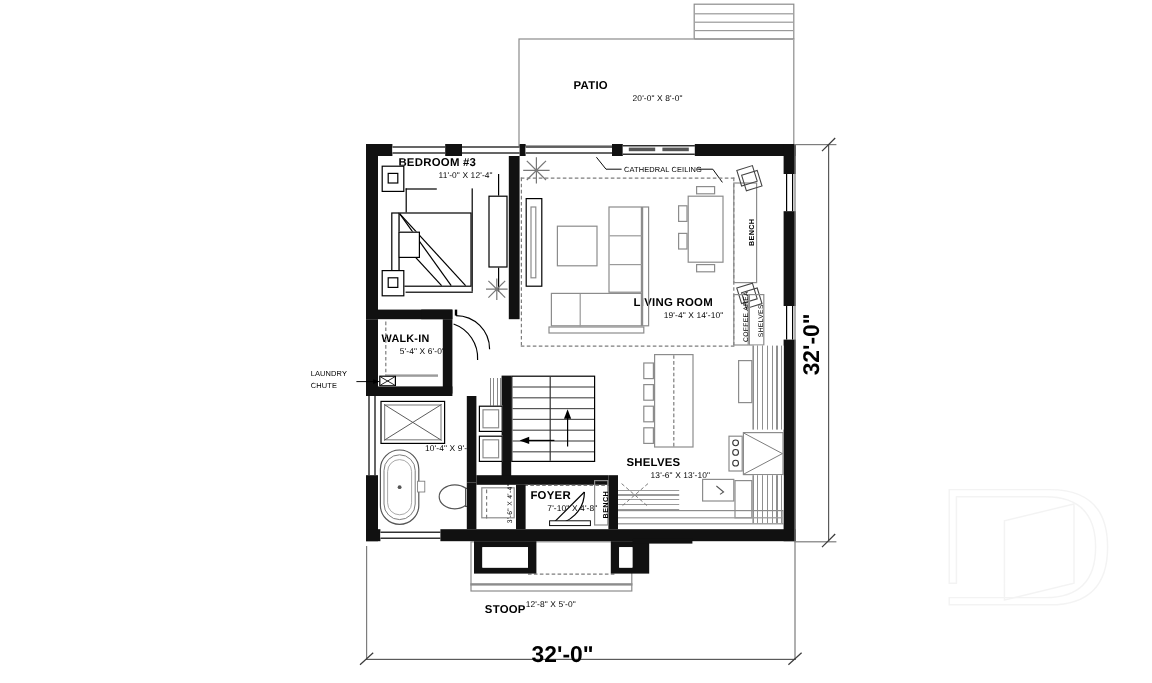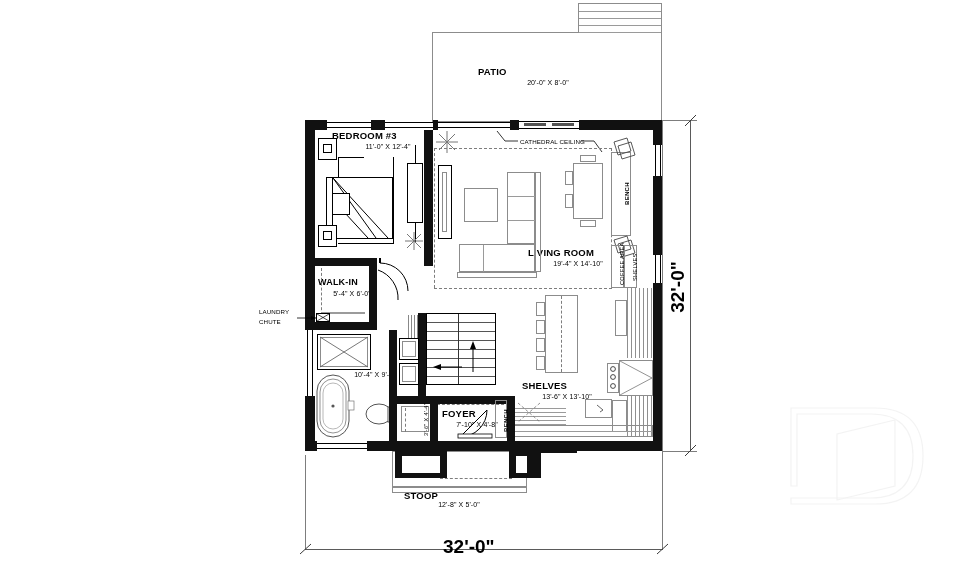--- a/index.html
+++ b/index.html
@@ -315,21 +315,21 @@
   <div class="box-g" style="left:495px;top:400px;width:12px;height:38px;"></div>
   <div class="vlabel" style="left:503px;top:432px;transform:rotate(-90deg);font-size:6px;font-weight:bold;">BENCH</div>
 
   <svg class="ov">
     <path d="M 460 437 A 27 27 0 0 0 487 410" fill="none" stroke="#000" stroke-width="1"></path>
     <line x1="460" y1="437" x2="487" y2="410" stroke="#000" stroke-width="1"></line>
     <rect x="458" y="434" width="34" height="4" fill="#fff" stroke="#000" stroke-width=".8"></rect>
   </svg>
 
   <div class="box-g" style="left:392px;top:451px;width:135px;height:42px;"></div>
-  <div class="rname" style="left:404px;top:490px;width:110px;">STOOP</div>
+  <div class="rname" style="left:404px;top:503px;width:110px;">STOOP</div>
   <div class="rdim" style="left:404px;top:501px;width:110px;">12'-8" X 5'-0"</div>
   <div class="dash" style="left:440px;top:478px;width:72px;"></div>
 
   <div class="wall" style="left:395px;top:451px;width:52px;height:27px;"></div>
   <div class="box-f" style="left:402px;top:456px;width:38px;height:17px;border-color:#fff;"></div>
   <div class="wall" style="left:509px;top:451px;width:32px;height:27px;"></div>
   <div class="box-f" style="left:516px;top:456px;width:11px;height:17px;border-color:#fff;"></div>
   <div class="box-g" style="left:392px;top:486px;width:135px;height:1px;"></div>
 
   <div class="wall" style="left:527px;top:449px;width:50px;height:4px;"></div>

